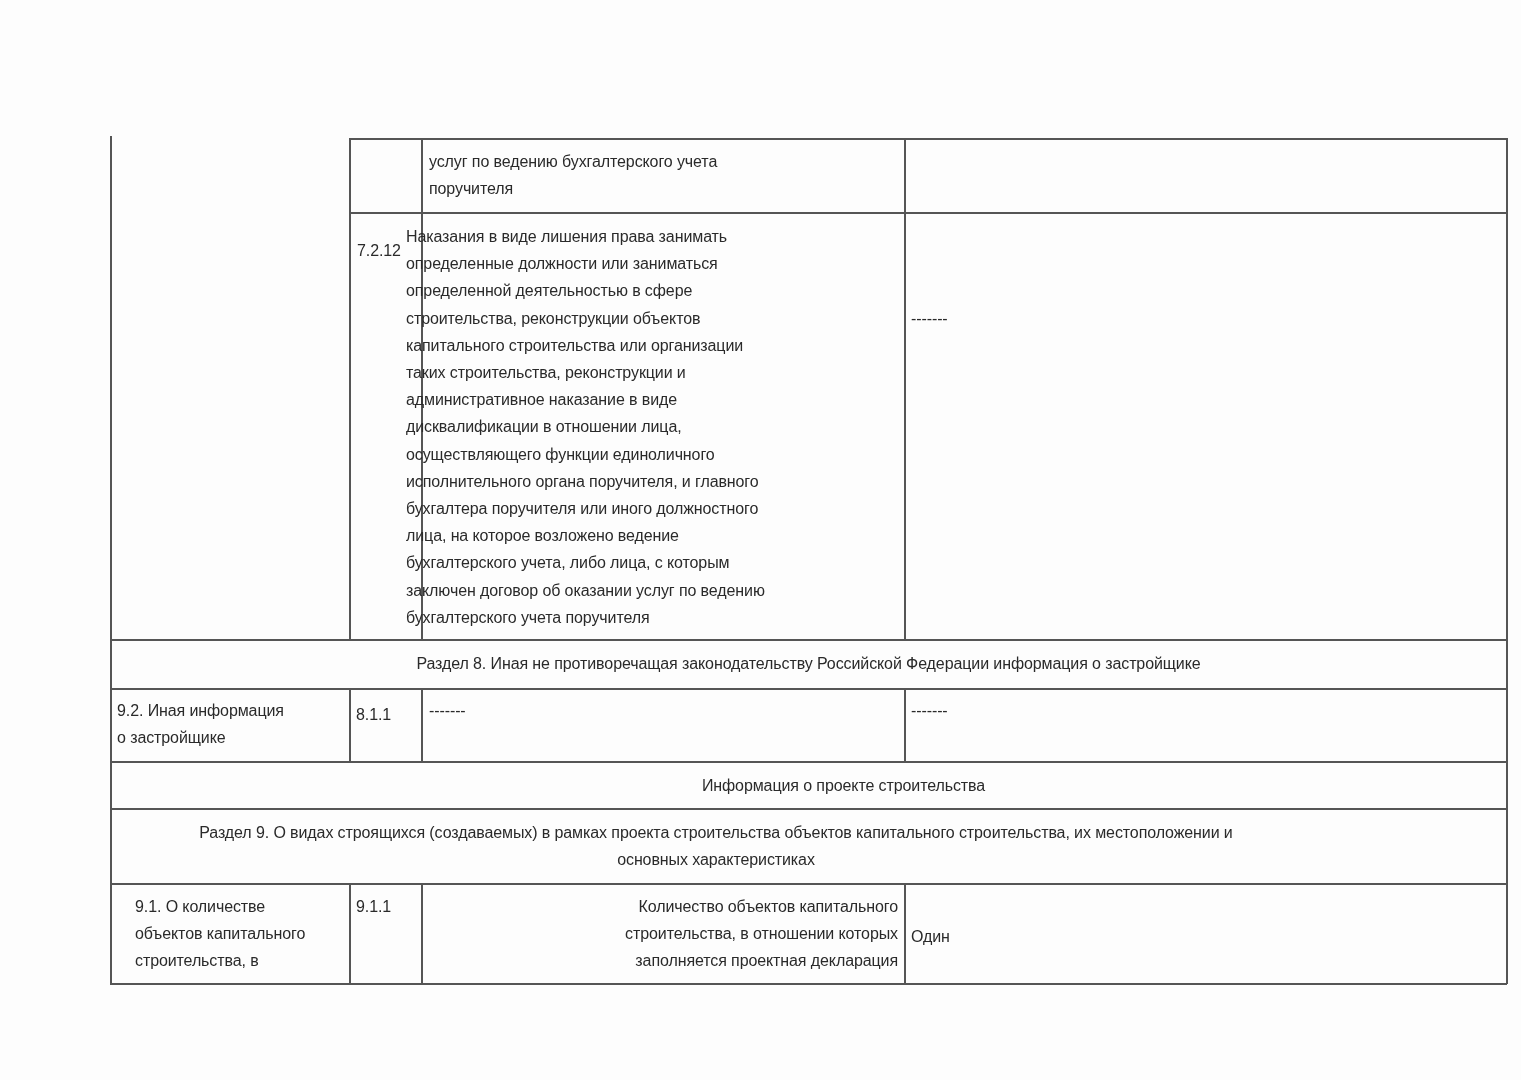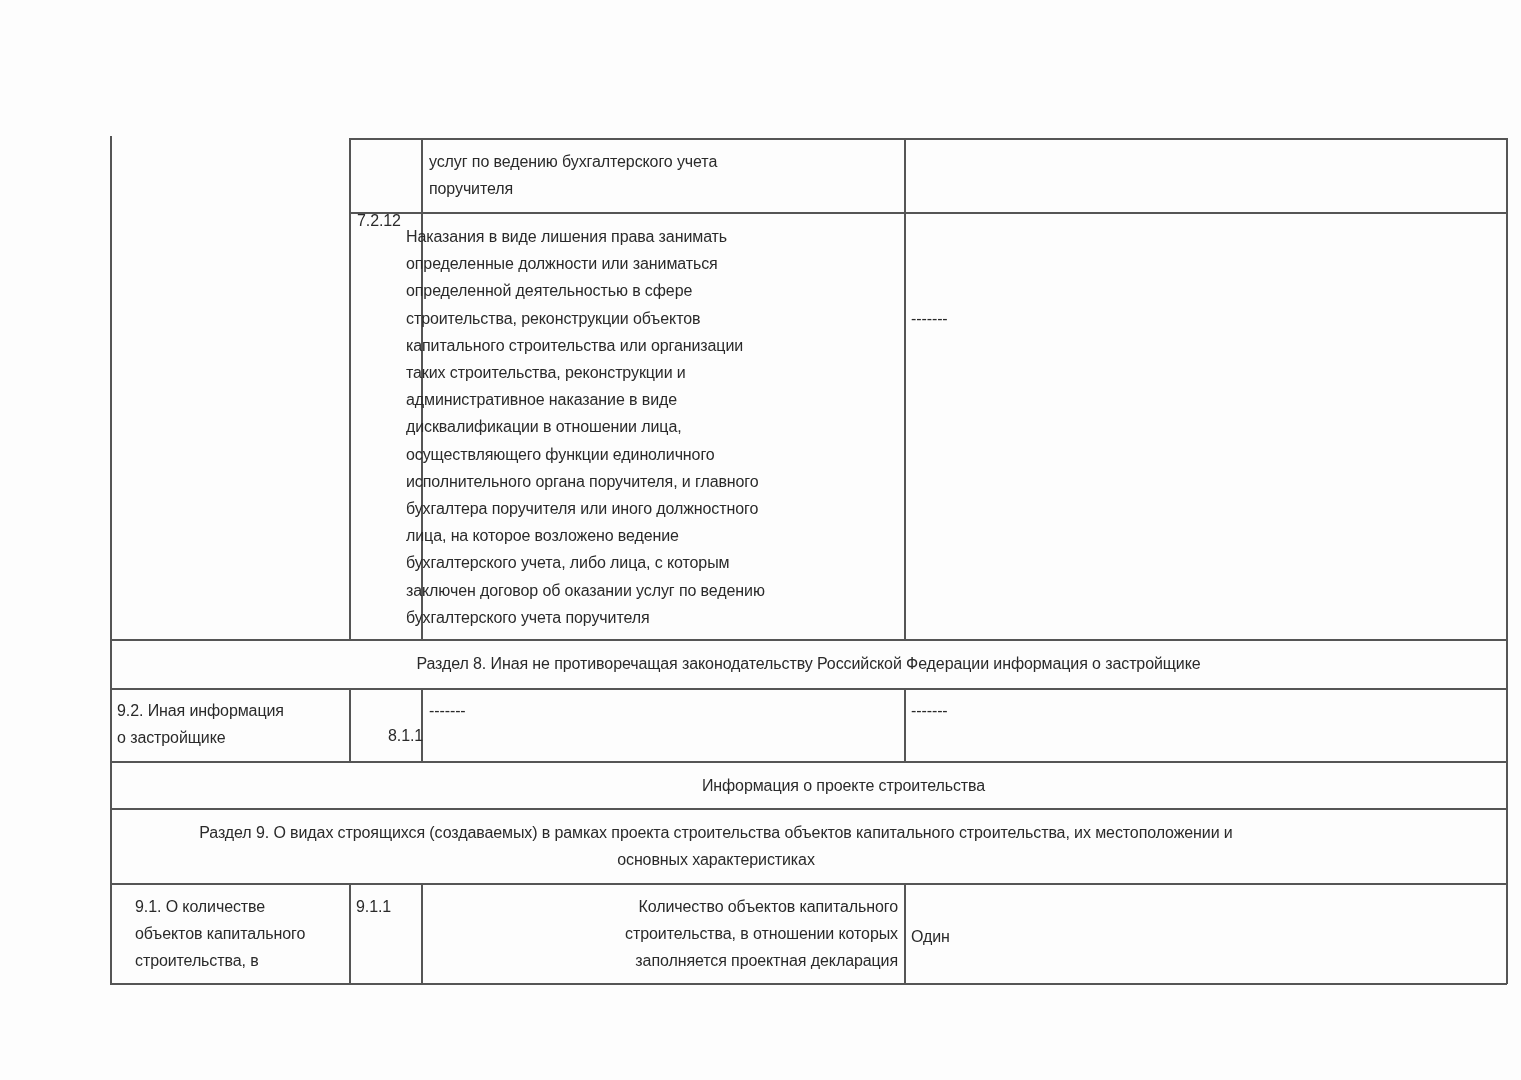--- a/index.html
+++ b/index.html
@@ -47,21 +47,21 @@
   <div class="line v" style="left:904px; top:688px; height:73px;"></div>
 
   <div class="line v" style="left:349px; top:883px; height:100px;"></div>
   <div class="line v" style="left:421px; top:883px; height:100px;"></div>
   <div class="line v" style="left:904px; top:883px; height:100px;"></div>
 </div>
 
 <div class="txt" style="left:429px; top:148px; width:470px;">услуг по ведению бухгалтерского учета
 поручителя</div>
 
-<div class="txt" style="left:357px; top:207px;">7.2.12</div>
+<div class="txt" style="left:357px; top:237px;">7.2.12</div>
 <div class="txt" style="left:406px; top:223px; width:475px;">Наказания в виде лишения права занимать
 определенные должности или заниматься
 определенной деятельностью в сфере
 строительства, реконструкции объектов
 капитального строительства или организации
 таких строительства, реконструкции и
 административное наказание в виде
 дисквалификации в отношении лица,
 осуществляющего функции единоличного
 исполнительного органа поручителя, и главного
@@ -69,21 +69,21 @@
 лица, на которое возложено ведение
 бухгалтерского учета, либо лица, с которым
 заключен договор об оказании услуг по ведению
 бухгалтерского учета поручителя</div>
 <div class="txt" style="left:911px; top:305px;">-------</div>
 
 <div class="txt center" style="left:110px; top:650px; width:1397px;">Раздел 8. Иная не противоречащая законодательству Российской Федерации информация о застройщике</div>
 
 <div class="txt" style="left:117px; top:697px; width:230px;">9.2. Иная информация
 о застройщике</div>
-<div class="txt" style="left:356px; top:722px;margin-left:32px;">8.1.1</div>
+<div class="txt" style="left:356px; top:701px;">8.1.1</div>
 <div class="txt" style="left:429px; top:697px;">-------</div>
 <div class="txt" style="left:911px; top:697px;">-------</div>
 
 <div class="txt center" style="left:110px; top:772px; width:1397px;margin-left:35px;">Информация о проекте строительства</div>
 
 <div class="txt center" style="left:110px; top:819px; width:1212px;">Раздел 9. О видах строящихся (создаваемых) в рамках проекта строительства объектов капитального строительства, их местоположении и
 основных характеристиках</div>
 
 <div class="txt" style="left:117px; top:893px; width:230px;margin-left:18px;">9.1. О количестве
 объектов капитального

